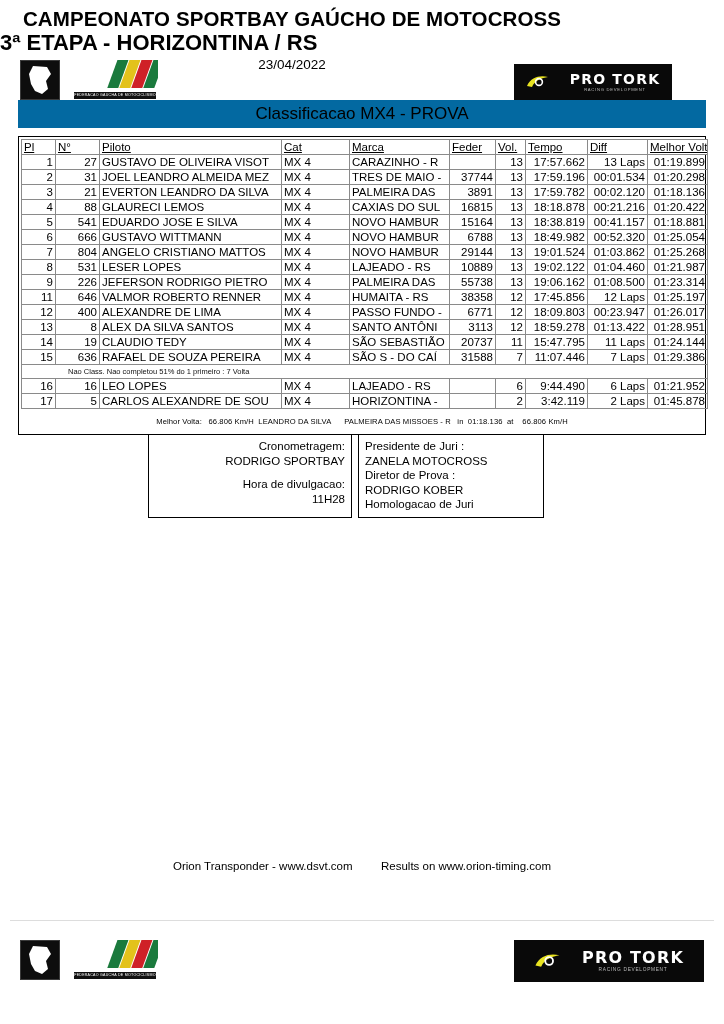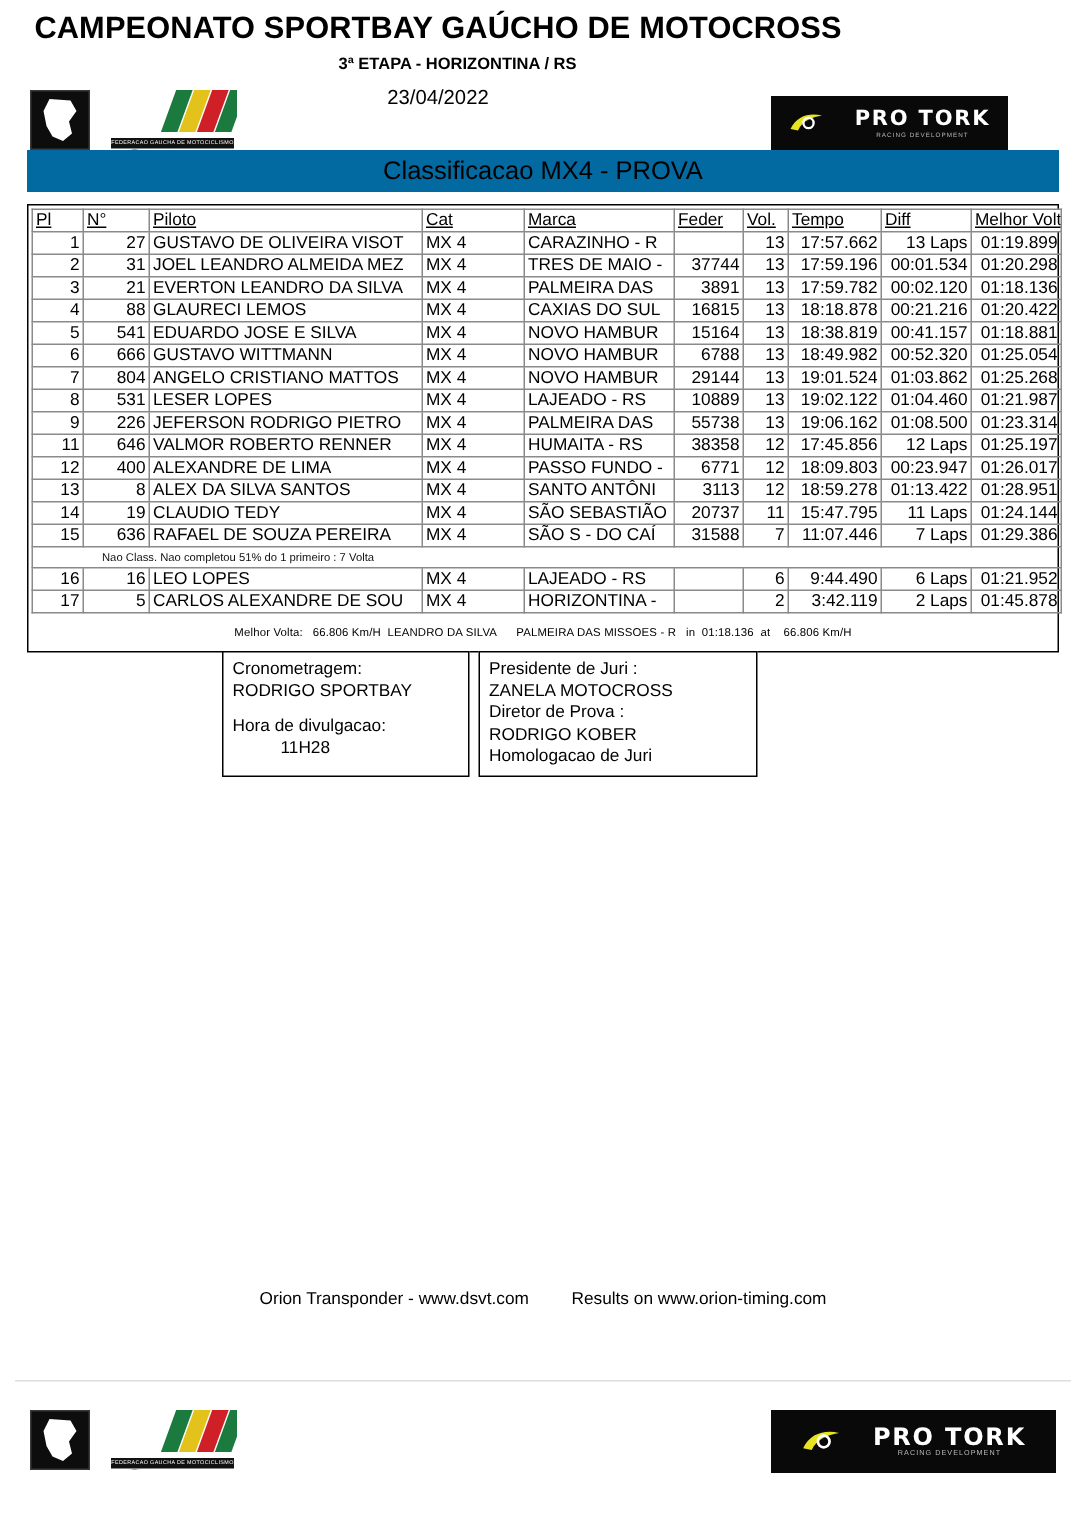--- a/index.html
+++ b/index.html
@@ -11,22 +11,22 @@
   }
   .page{position:absolute;inset:0;}
 
   
   .hdr{position:absolute;left:0;top:0;width:584px;}
   .hdr-line1{
     text-align:center;font-size:20.5px;font-weight:bold;letter-spacing:.1px;
     margin-top:7px;line-height:24px;
   }
   .hdr-line2{
-    text-align:center;font-size:11px;font-weight:bold;
-    line-height:22px;margin-top:1px;margin-left:26px;
+    text-align:left;font-size:22px;font-weight:bold;
+    line-height:22px;margin-top:1px;
   }
   .hdr-line3{
     text-align:center;font-size:13.5px;
     line-height:18px;margin-top:2px;
   }
 
   
   .fgm{
     position:absolute;width:138px;height:40px;
     display:flex;align-items:center;overflow:hidden;
@@ -109,21 +109,21 @@
     font-size:7.6px;text-align:center;padding:8px 0 6px 0;letter-spacing:.1px;
     white-space:pre;
   }
 
   
   .sigs{position:absolute;left:148px;top:434px;display:flex;gap:6px;}
   .sigbox{
     border:1px solid #000;box-sizing:border-box;background:#fff;
     font-size:11.5px;line-height:14.5px;padding:4px 6px 4px 6px;
   }
-  .sigbox.b1{width:165px;height:84px;}
+  .sigbox.b1{width:204px;height:84px;text-align:right;}
   .sigbox.b2{width:186px;height:84px;}
   .sigbox .sp{height:9px;}
   .sigbox .ind{padding-left:32px;}
 
   
   .footline{
     position:absolute;left:0;top:860px;width:724px;text-align:center;
     font-size:11.5px;
   }
   .footline span.gap{display:inline-block;width:22px;}

